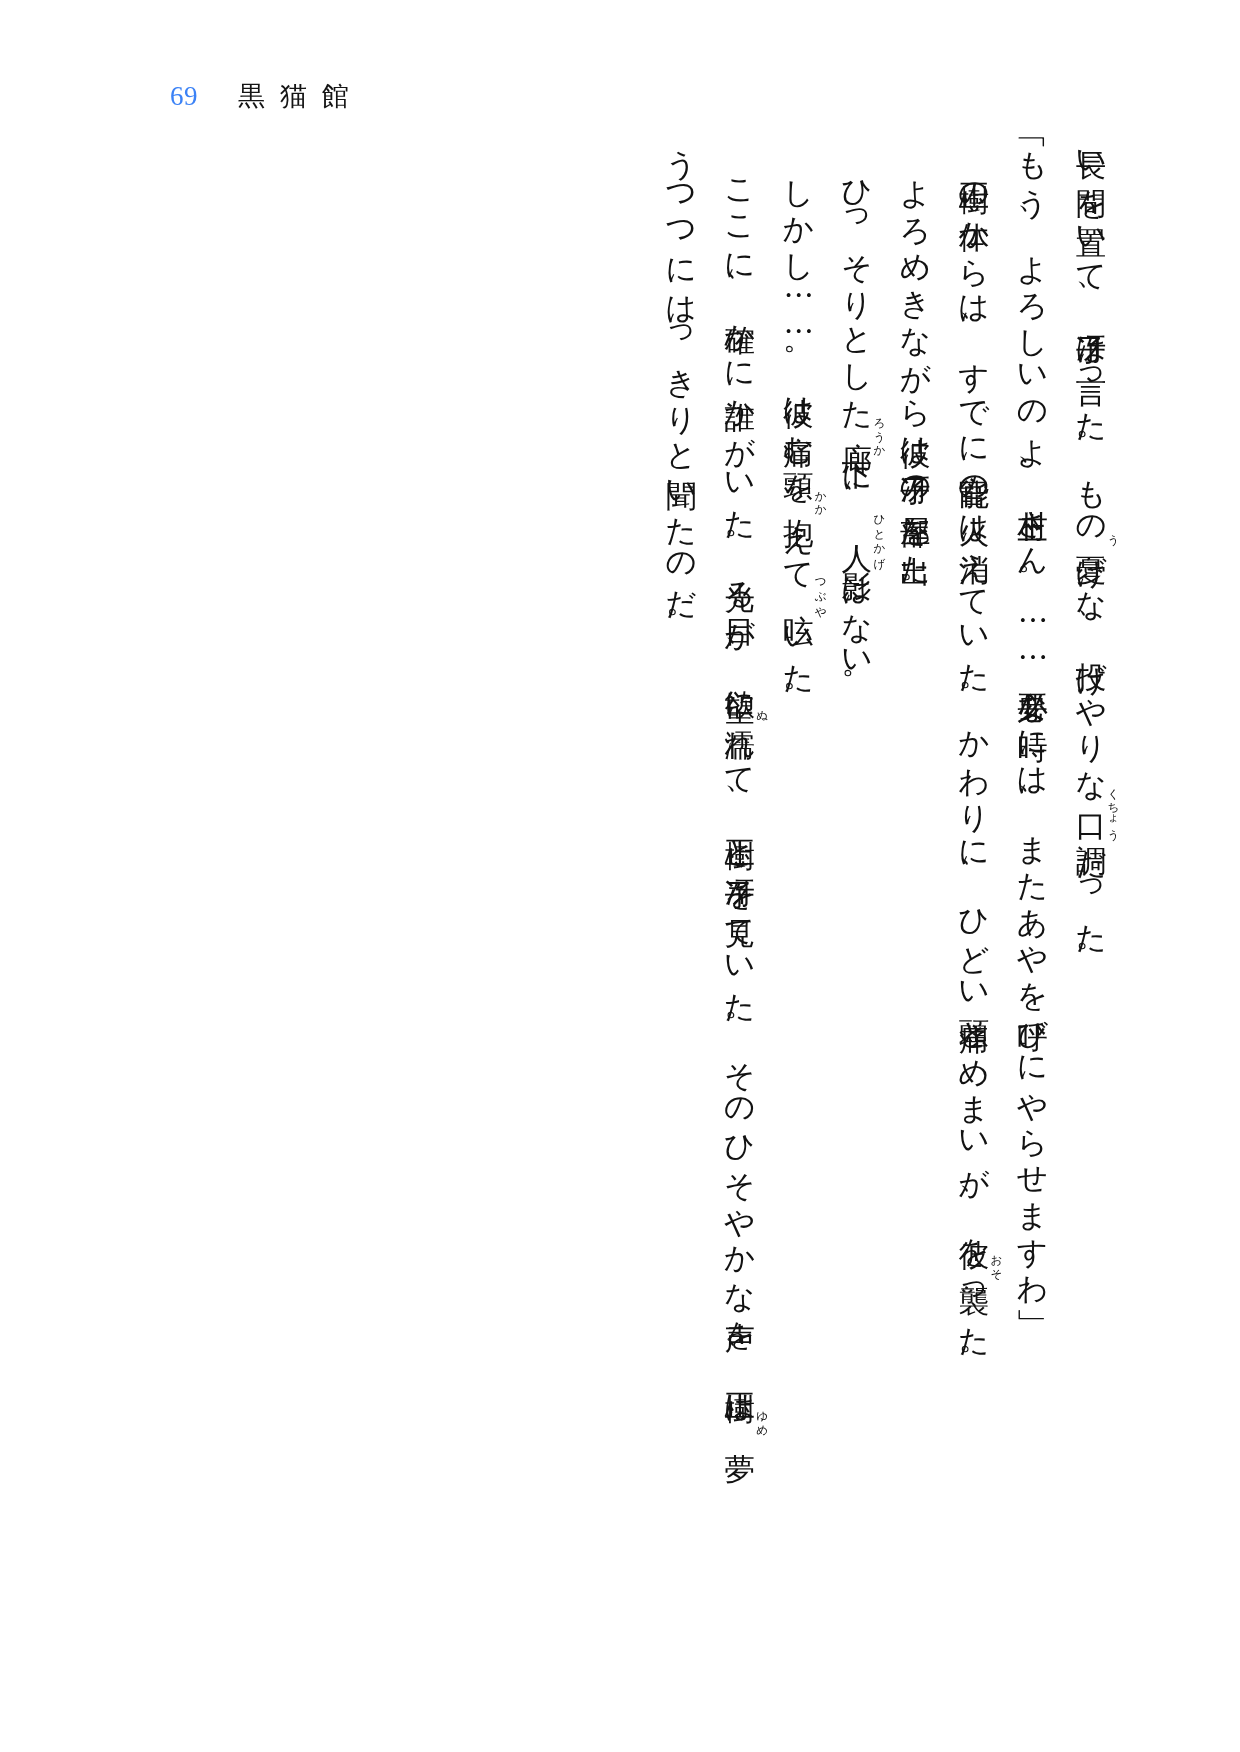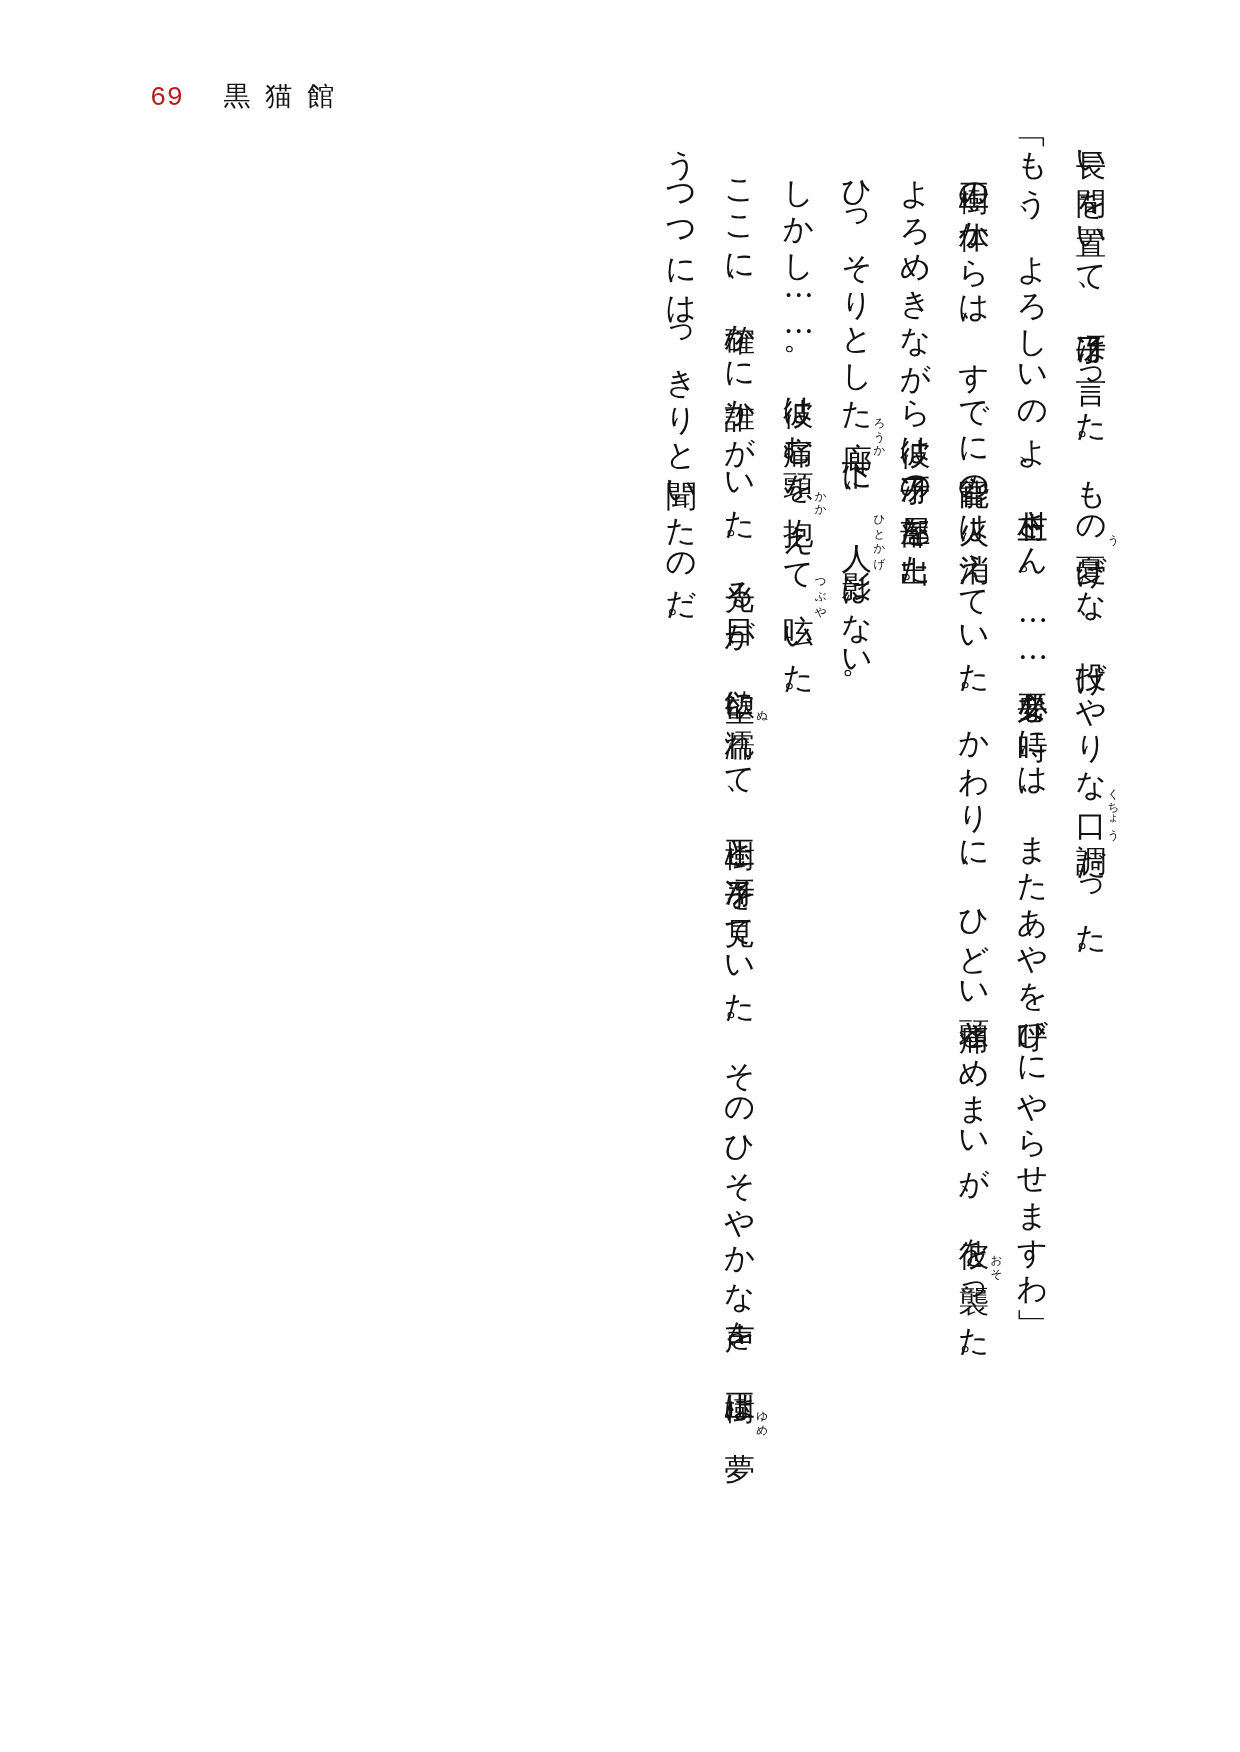--- a/index.html
+++ b/index.html
@@ -20,24 +20,25 @@
   
   .running-head {
     position: absolute;
     top: 78px;
     left: 150px;
     display: flex;
     align-items: baseline;
     gap: 40px;
   }
   .folio {
-    font-family: Liberation Mono, monospace;
+    font-family: Liberation Serif, serif;
     font-size: 27px;
     letter-spacing: 0.02em;
-    color: #b91c1c;
+    color: #3b82f6;
+    margin-left: 20px;
   }
   .book-title {
     font-family: Liberation Sans, sans-serif;
     font-size: 27px;
     letter-spacing: 0.55em;
     color: #141414;
   }
 
   
   .body-text {

